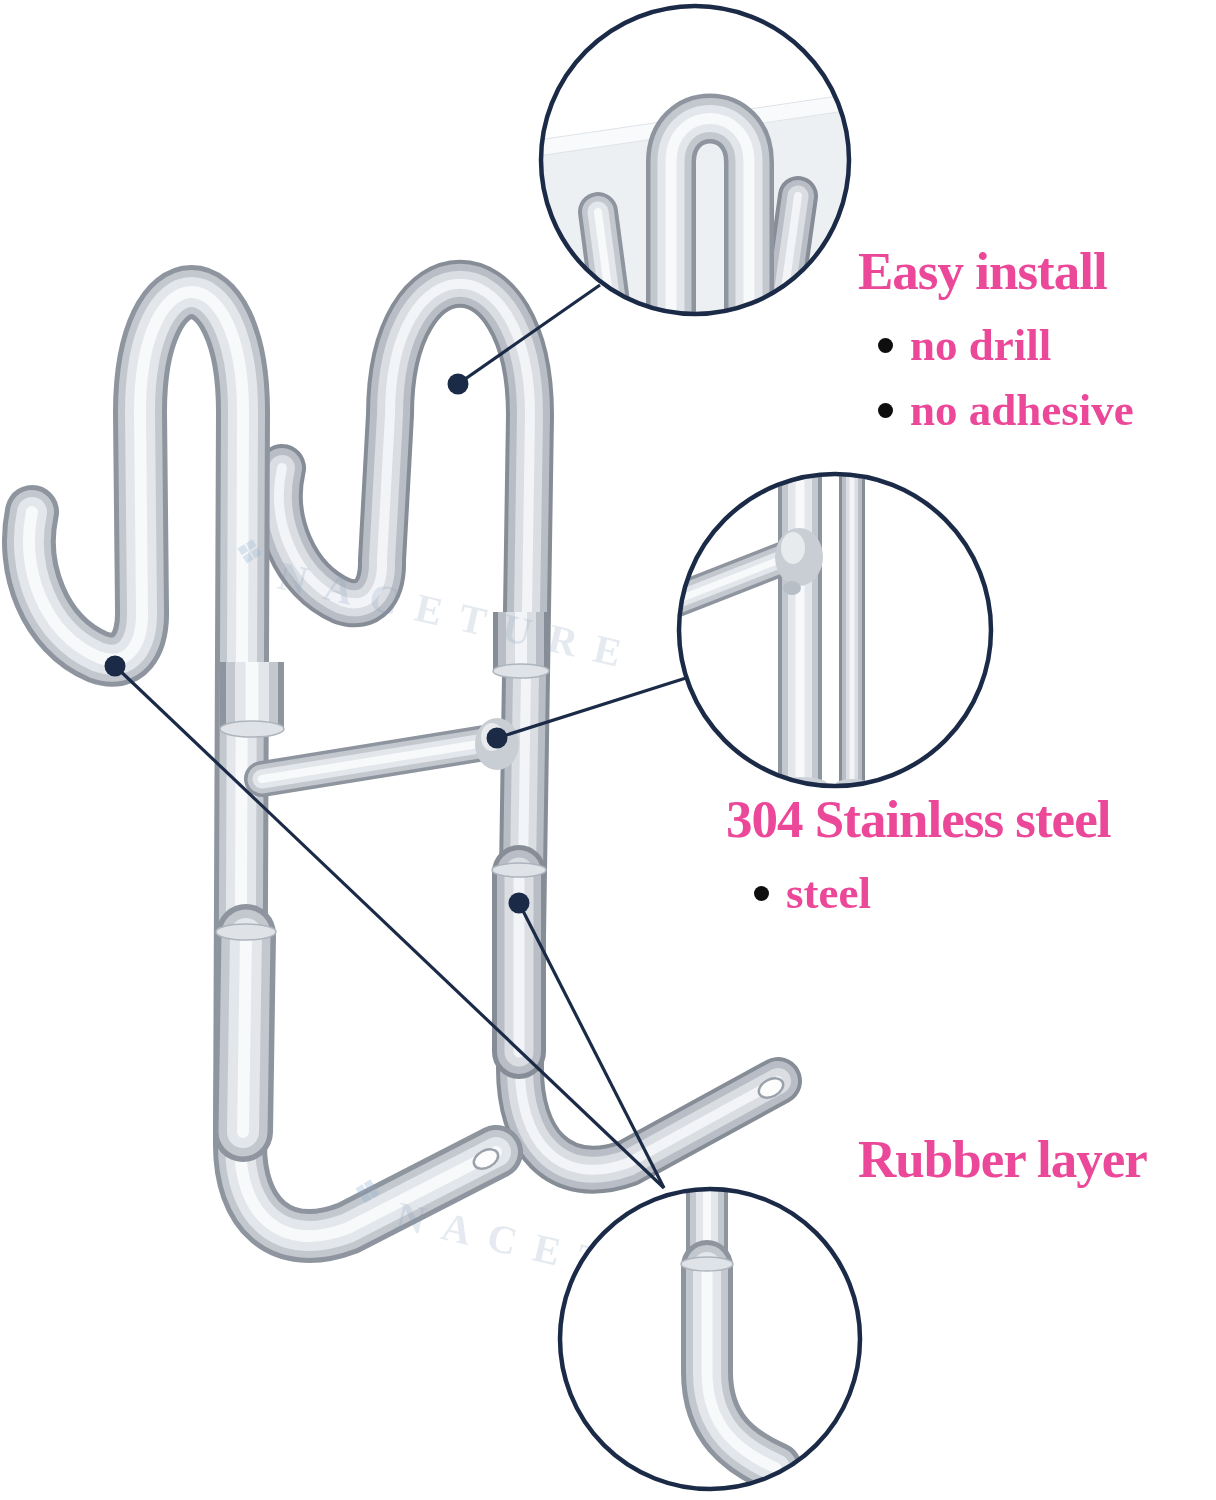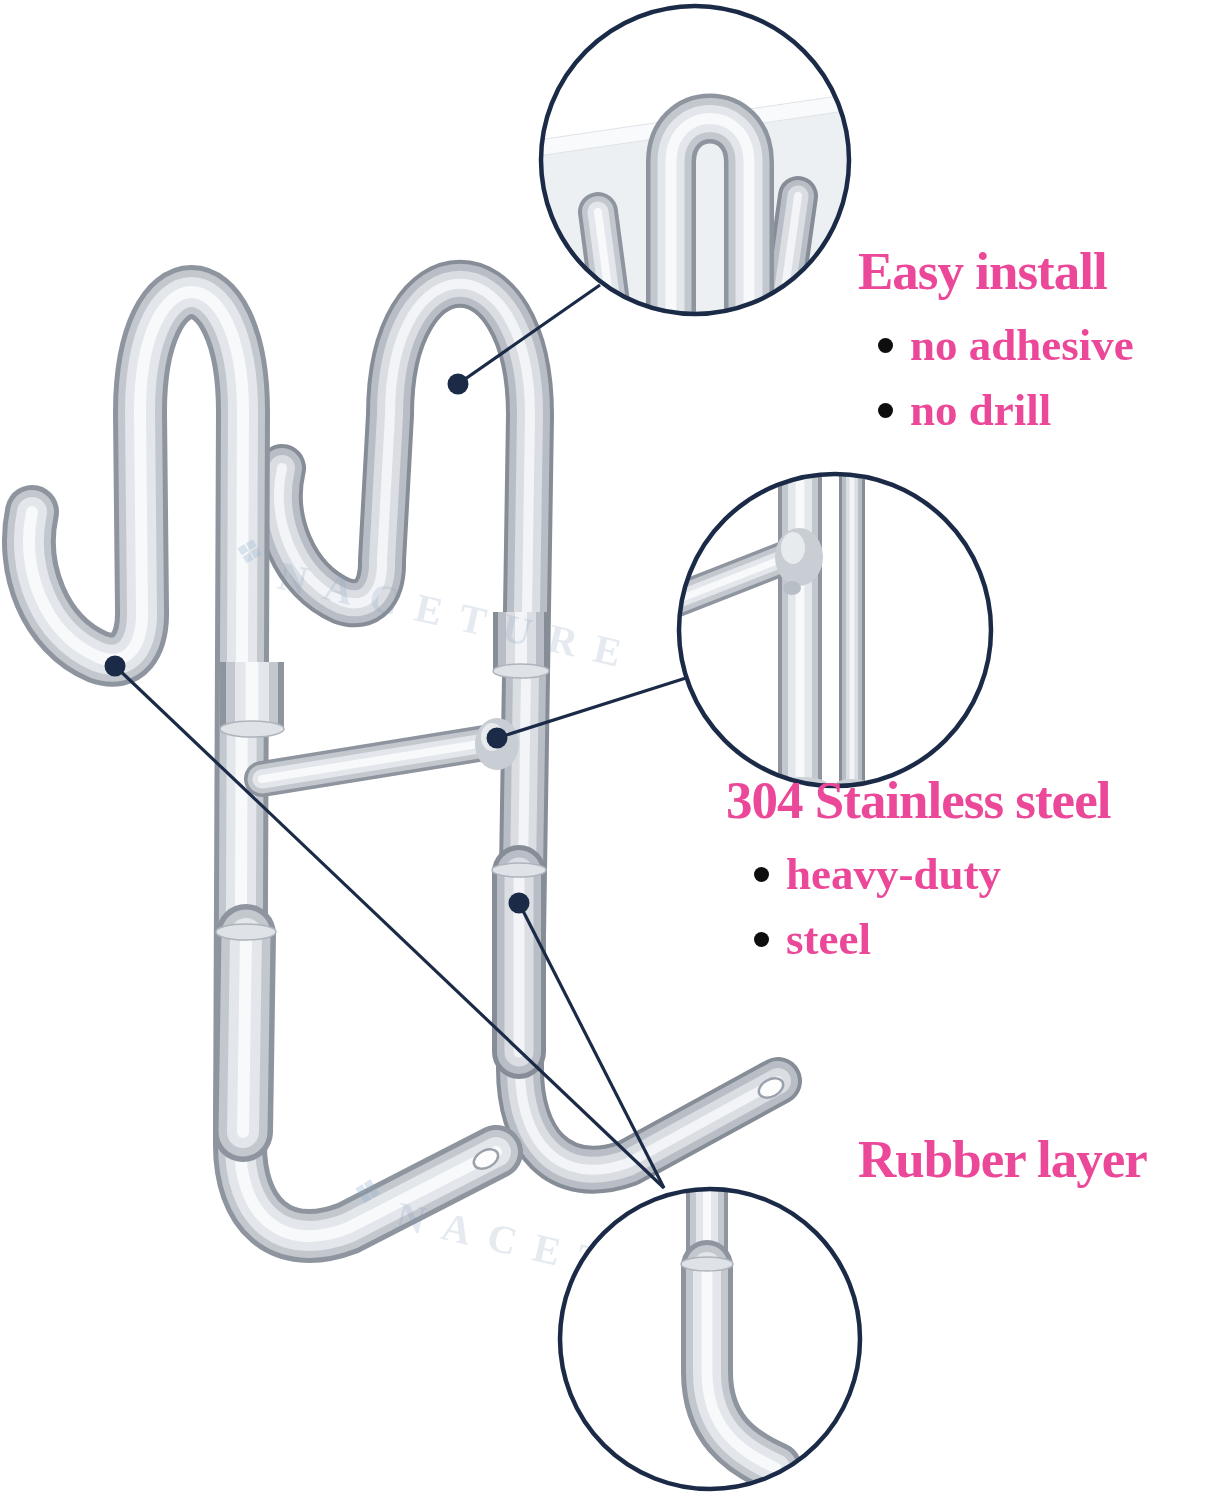--- a/index.html
+++ b/index.html
@@ -41,21 +41,21 @@
   }
   .feature ul{list-style:none;margin:16px 0 0 0;padding:0;}
   .feature li{
     display:flex;align-items:center;gap:17px;
     font-size:45px;font-weight:700;line-height:1.0;
     margin-top:20px;white-space:nowrap;
   }
   .bullet{flex:0 0 auto;width:15px;height:15px;border-radius:50%;background:#0e0e0f;}
   .f-easy{left:858px;top:240px;}
   .f-easy ul{padding-left:20px;}
-  .f-steel{left:726px;top:769px;}
+  .f-steel{left:726px;top:788px;}
   .f-steel ul{padding-left:28px;}
   .f-rubber{left:858px;top:1128px;text-align:center;}
   .f-rubber ul{padding-left:30px;}
 </style>
 </head>
 <body>
 
 <div class="canvas">
 
   <svg class="scene" viewBox="0 0 1216 1500">
@@ -230,36 +230,32 @@
       </g>
       <circle class="callout-border" cx="710" cy="1339" r="150"></circle>
     </g>
   </svg>
 
   <section class="feature f-easy">
     <h2>Easy install</h2>
     <ul>
       <li>
         <span class="bullet"></span>
-        <span>no adhesive</span>
+        <span>no drill</span>
       </li>
       <li>
         <span class="bullet"></span>
-        <span>no drill</span>
+        <span>no adhesive</span>
       </li>
     </ul>
   </section>
 
   <section class="feature f-steel">
     <h2>304 Stainless steel</h2>
     <ul>
-      <li>
-        <span class="bullet"></span>
-        <span>heavy-duty</span>
-      </li>
       <li>
         <span class="bullet"></span>
         <span>steel</span>
       </li>
     </ul>
   </section>
 
   <section class="feature f-rubber">
     <h2>Rubber layer</h2>
   </section>

